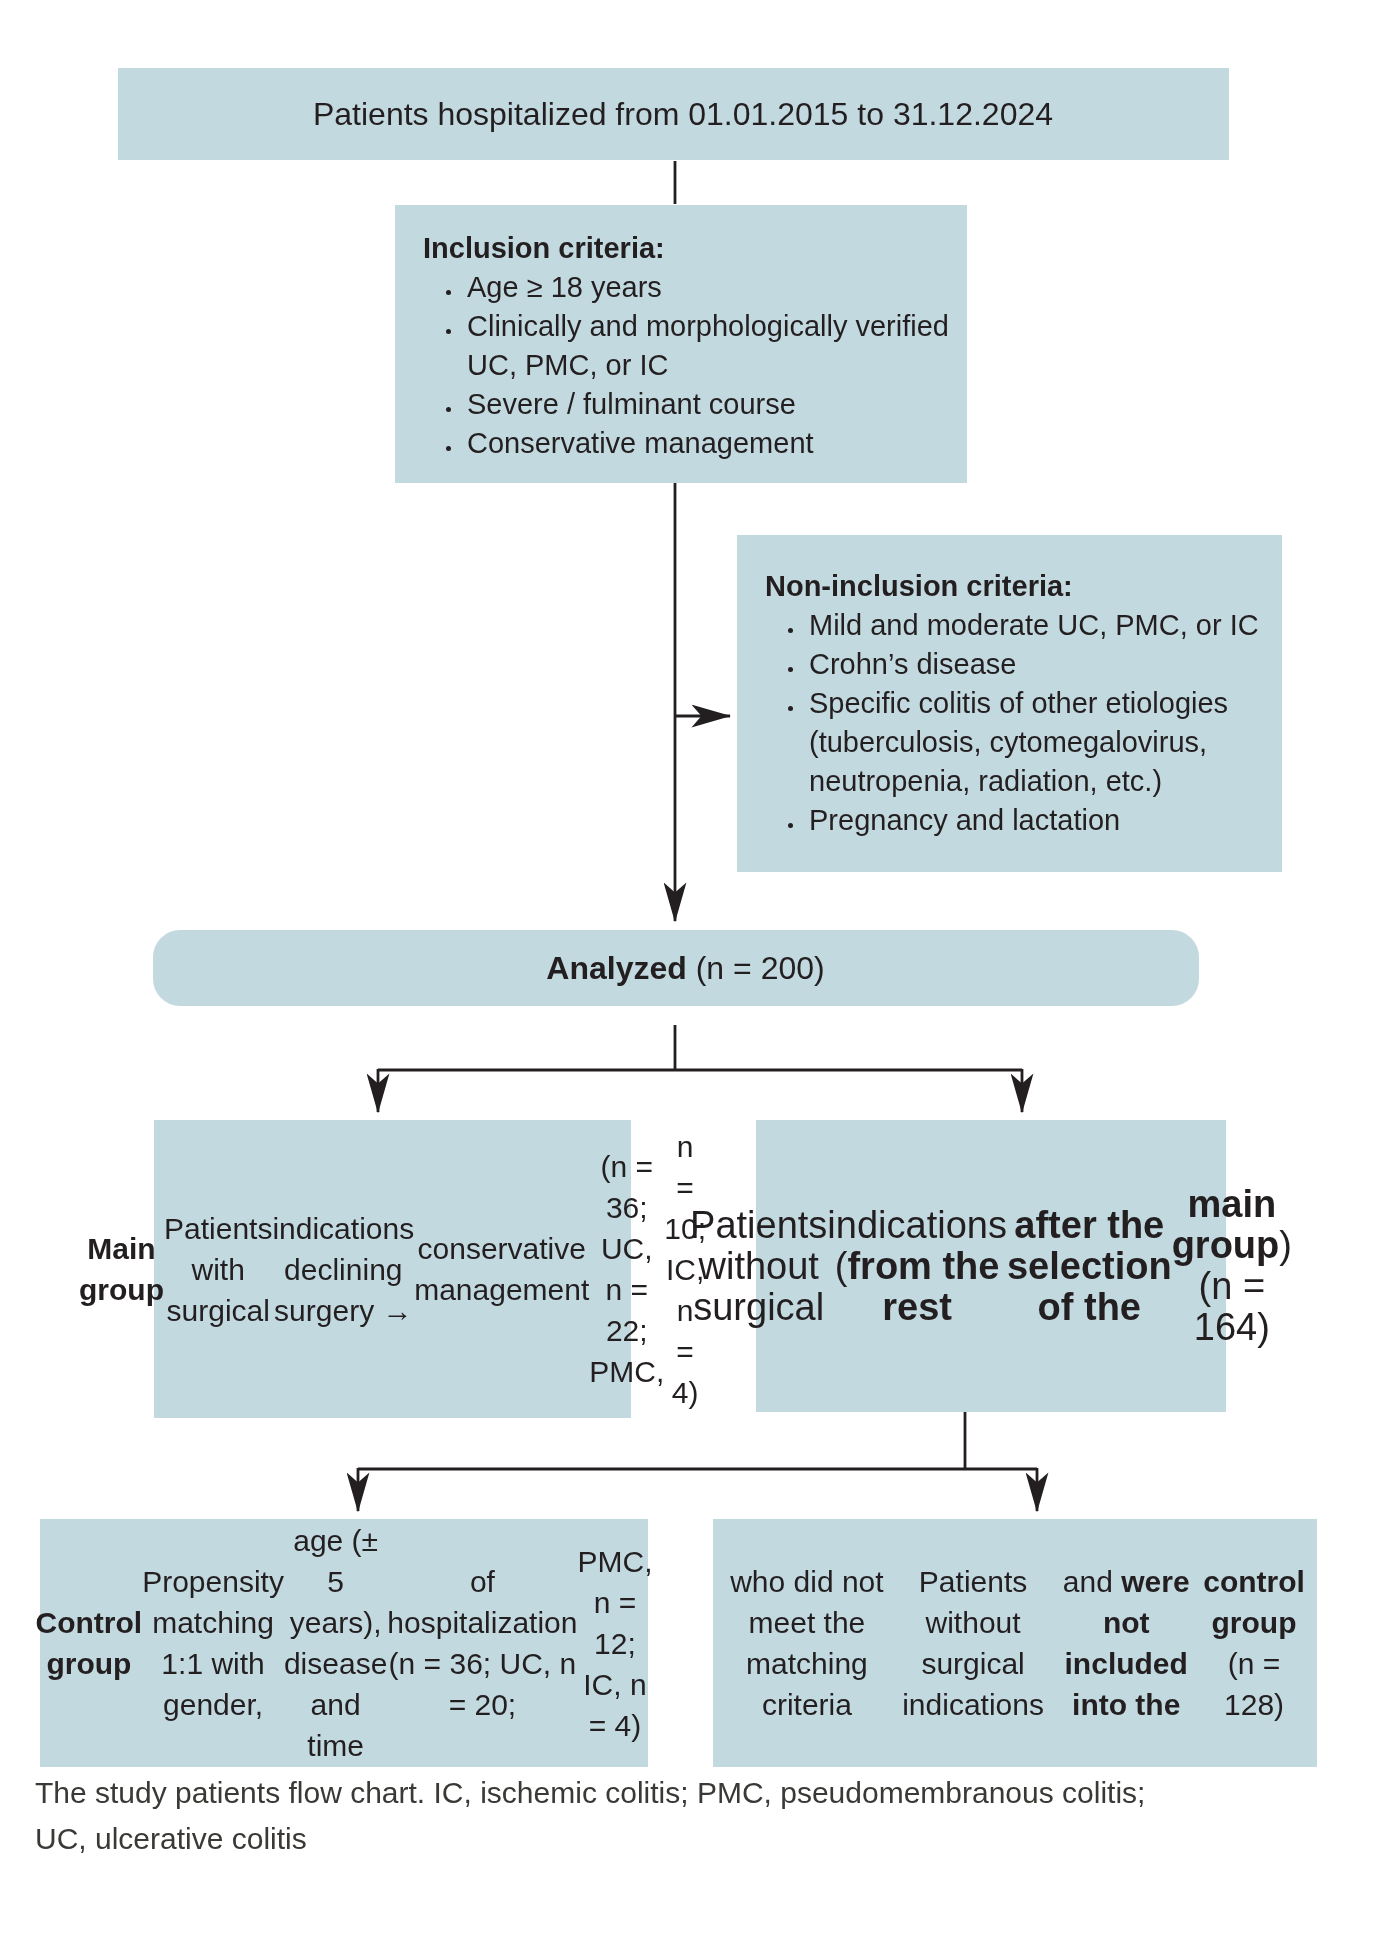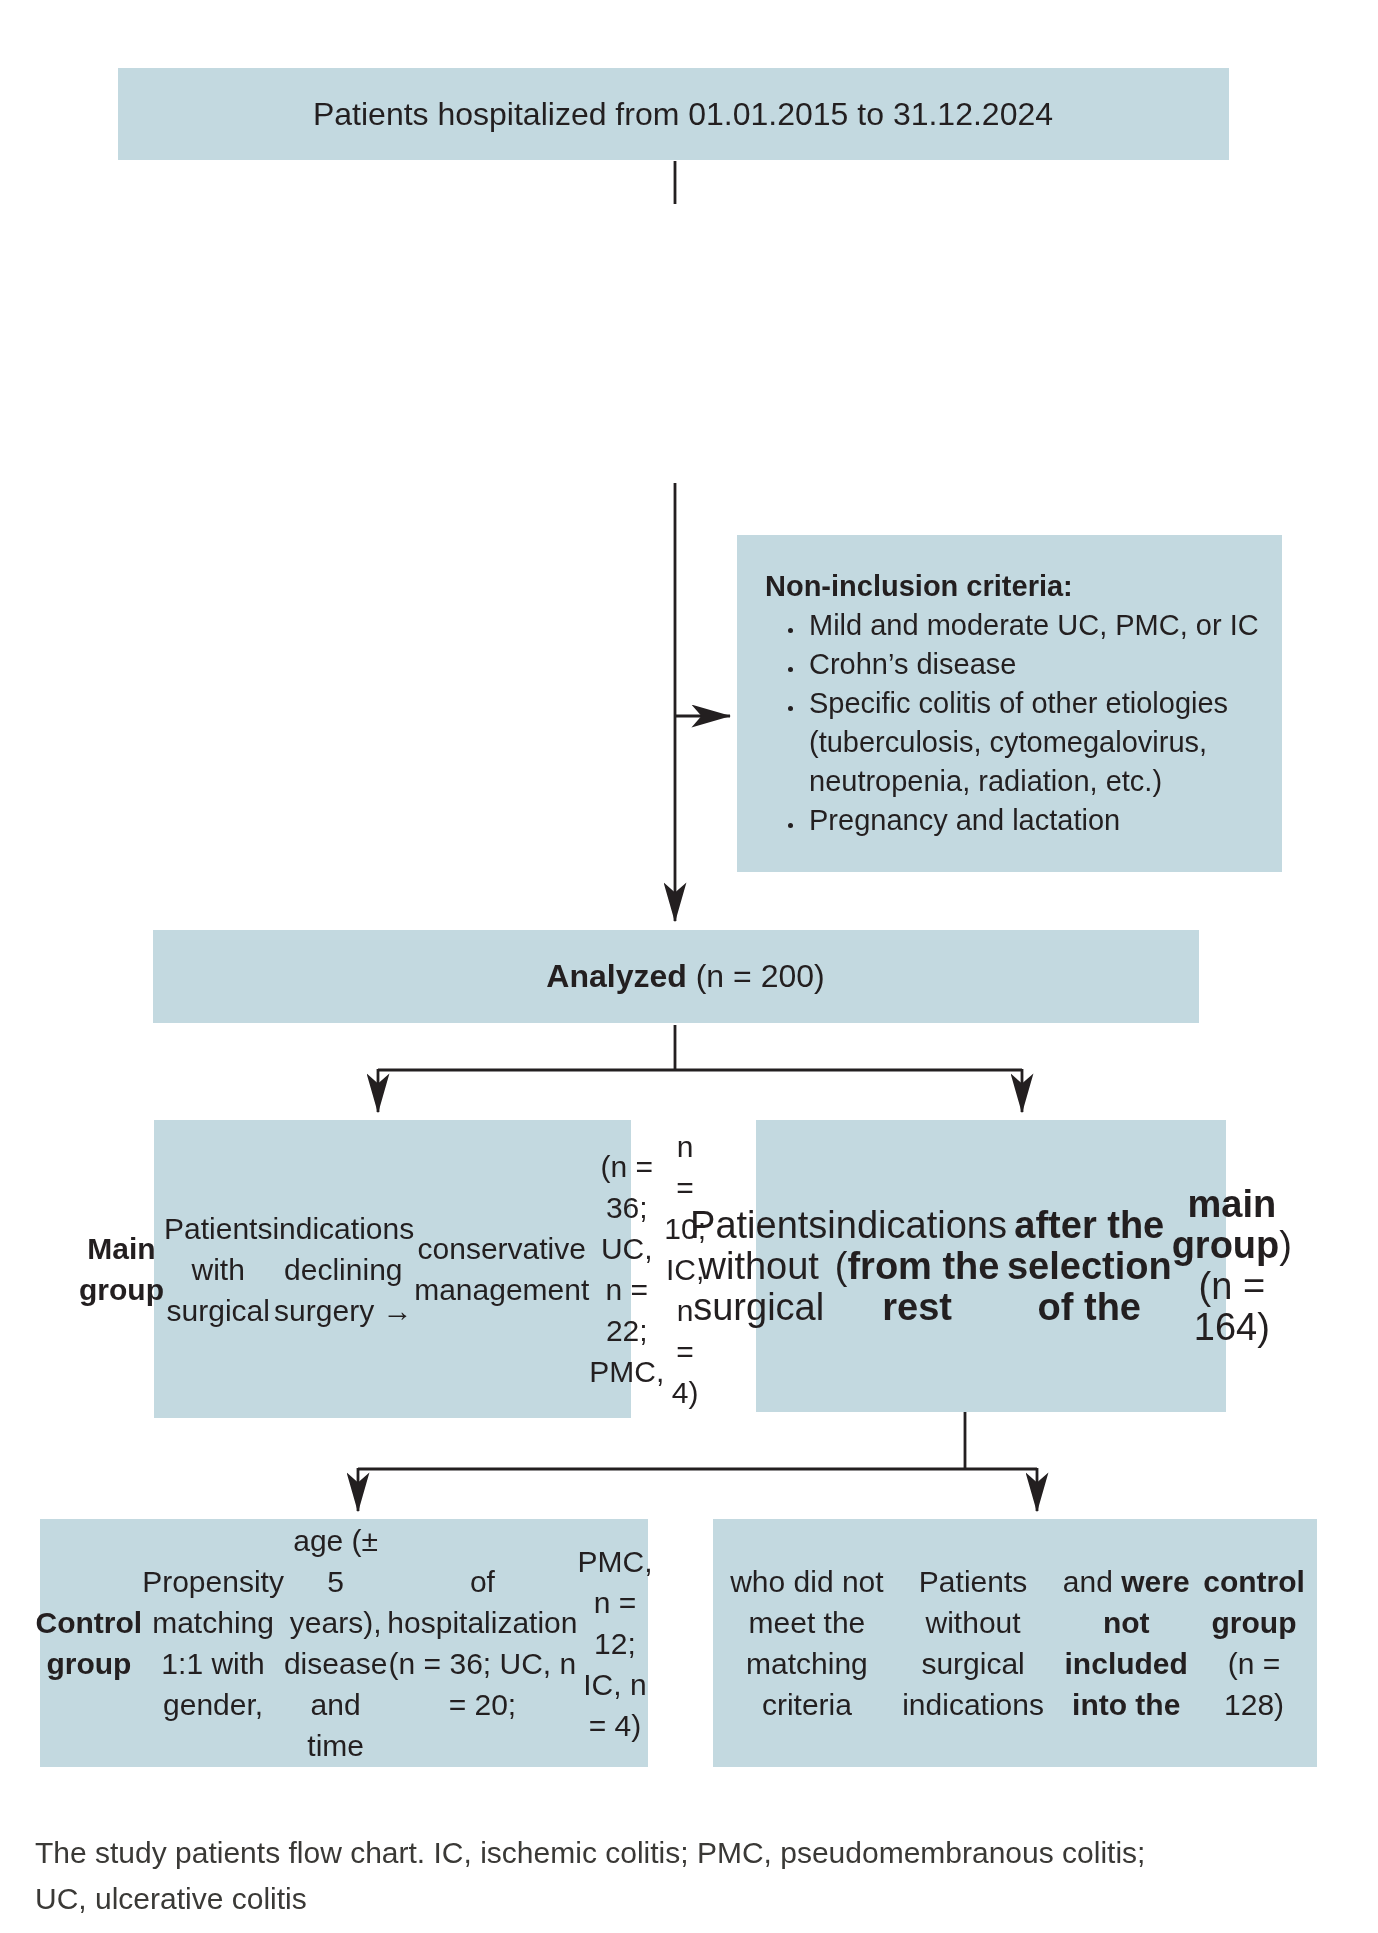--- a/index.html
+++ b/index.html
@@ -40,30 +40,30 @@
   
   #box-noninclusion{
     left:737px;top:535px;width:545px;height:337px;
     padding:32px 12px 8px 28px;font-size:29px;line-height:39px;
   }
   .criteria-title{font-weight:bold;}
   ul.criteria{list-style:disc outside;padding-left:40px;}
   ul.criteria li{padding-left:4px;}
   ul.criteria li::marker{font-size:0.62em;color:var(--text);}
   
-  #box-analyzed{left:153px;top:930px;width:1046px;height:93px;font-size:32px;}
+  #box-analyzed{left:153px;top:930px;width:1046px;height:76px;font-size:32px;border-radius:27px;}
   
   #box-main{left:154px;top:1120px;width:477px;height:298px;font-size:30px;line-height:41px;}
   #box-right{left:756px;top:1120px;width:470px;height:292px;font-size:38px;line-height:41px;}
   
   #box-control{left:40px;top:1519px;width:608px;height:248px;font-size:30px;line-height:41px;padding:0 8px;}
   #box-excluded{left:713px;top:1519px;width:604px;height:248px;font-size:30px;line-height:41px;padding:0 8px;}
   
   #caption{
-    position:absolute;left:35px;top:1830px;width:1320px;
+    position:absolute;left:35px;top:1770px;width:1320px;
     font-size:30px;line-height:46px;color:#3a3936;
   }
   
   #connectors{position:absolute;inset:0;pointer-events:none;}
   #connectors path.line{stroke:var(--arrow);stroke-width:2.8;fill:none;}
   #connectors marker path{fill:var(--arrow);stroke:none;}
 </style>
 </head>
 <body>
 
@@ -83,20 +83,29 @@
     <path class="line" d="M1022,1069 L1022,1112" marker-end="url(#arrowhead)"></path>
     <path class="line" d="M965,1412 L965,1469 M358,1469 L1037,1469"></path>
     <path class="line" d="M358,1468 L358,1511" marker-end="url(#arrowhead)"></path>
     <path class="line" d="M1037,1468 L1037,1511" marker-end="url(#arrowhead)"></path>
   </svg>
 
   <div class="box center-box" id="box-top">
     <span>Patients hospitalized from 01.01.2015 to 31.12.2024</span>
   </div>
 
+  <div class="box" id="box-inclusion">
+    <div class="criteria-title">Inclusion criteria:</div>
+    <ul class="criteria">
+      <li>Age ≥ 18 years</li>
+      <li>Clinically and morphologically verified UC, PMC, or IC</li>
+      <li>Severe / fulminant course</li>
+      <li>Conservative management</li>
+    </ul>
+  </div>
 
   <div class="box" id="box-noninclusion">
     <div class="criteria-title">Non-inclusion criteria:</div>
     <ul class="criteria">
       <li>Mild and moderate UC, PMC, or IC</li>
       <li>Crohn’s disease</li>
       <li>Specific colitis of other etiologies (tuberculosis, cytomegalovirus, neutropenia, radiation, etc.)</li>
       <li>Pregnancy and lactation</li>
     </ul>
   </div>

